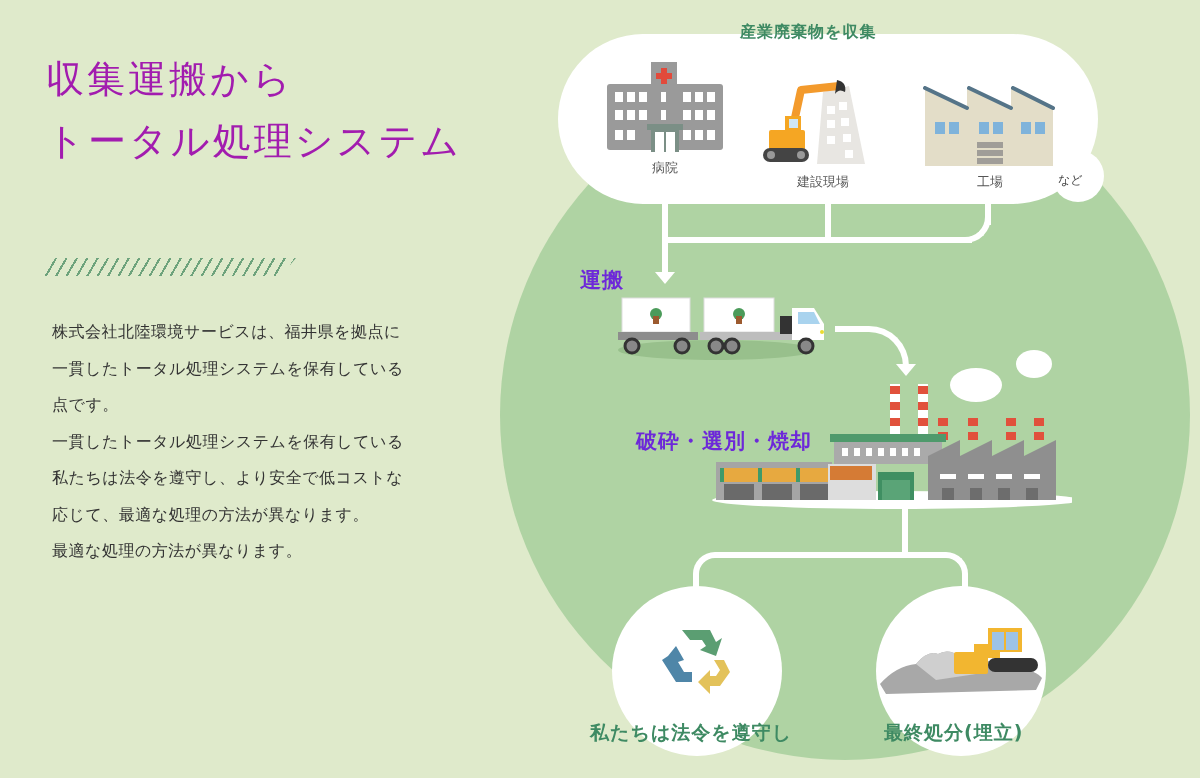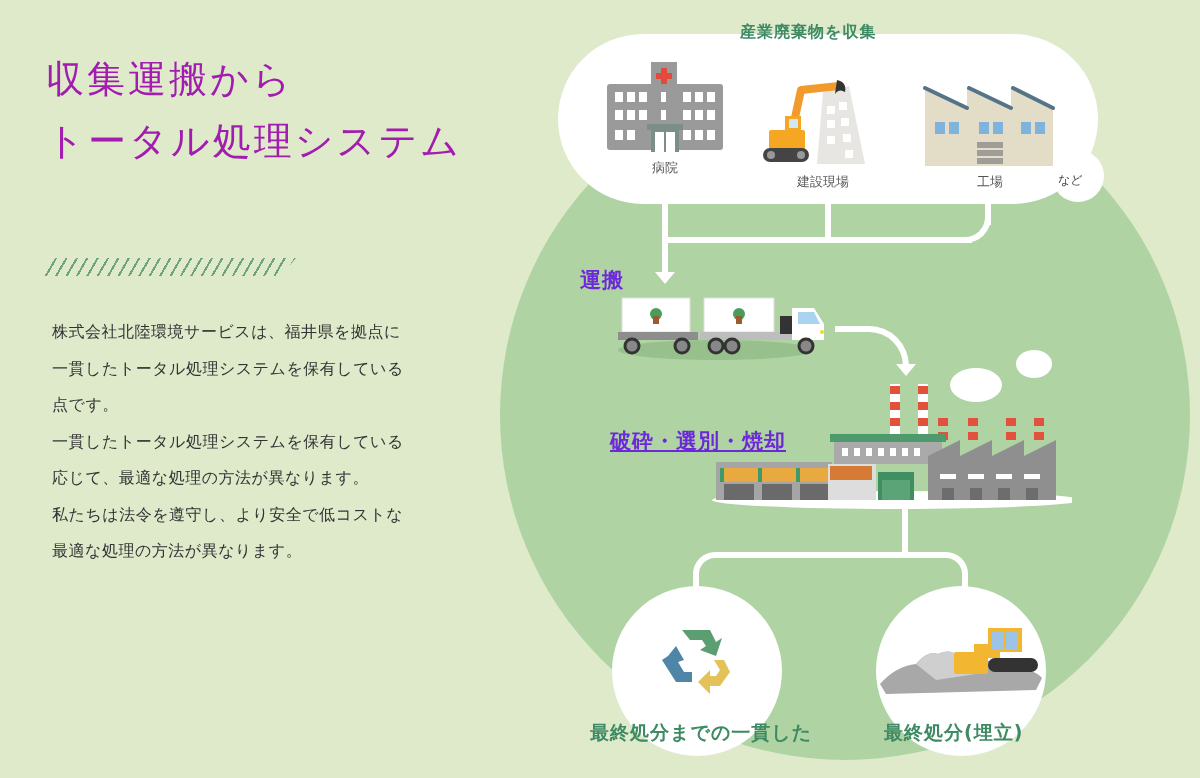--- a/index.html
+++ b/index.html
@@ -41,22 +41,22 @@
   <div>トータル処理システム</div>
 </div>
 
 <div class="stripes"></div>
 
 <div class="body-text">
   <div>株式会社北陸環境サービスは、福井県を拠点に</div>
   <div>一貫したトータル処理システムを保有している</div>
   <div>点です。</div>
   <div>一貫したトータル処理システムを保有している</div>
+  <div>私たちは法令を遵守し、より安全で低コストな</div>
   <div>応じて、最適な処理の方法が異なります。</div>
-  <div>私たちは法令を遵守し、より安全で低コストな</div>
   <div>最適な処理の方法が異なります。</div>
 </div>
 
 <div class="big-circle"></div>
 
 <div class="line" style="left:662px;top:195px;width:6px;height:80px;"></div>
 <div class="line" style="left:825px;top:195px;width:6px;height:45px;"></div>
 <div class="line" style="left:985px;top:195px;width:6px;height:30px;"></div>
 <div class="line" style="left:662px;top:237px;width:310px;height:6px;"></div>
 <div style="position:absolute;left:955px;top:210px;width:36px;height:33px;border-right:6px solid #fff;border-bottom:6px solid #fff;border-bottom-right-radius:26px;"></div>
@@ -174,21 +174,21 @@
   <circle cx="206" cy="38" r="2" fill="#eadc2f"></circle>
   <g fill="#888" stroke="#333" stroke-width="3">
       <circle cx="16" cy="52" r="7"></circle>
       <circle cx="66" cy="52" r="7"></circle>
       <circle cx="100" cy="52" r="7"></circle>
       <circle cx="116" cy="52" r="7"></circle>
       <circle cx="190" cy="52" r="7"></circle>
     </g>
 </svg>
 
-<div class="label-green" style="left:610px;top:427px;text-decoration:underline;">破砕・選別・焼却</div>
+<div class="label-green" style="left:636px;top:427px;">破砕・選別・焼却</div>
 <div class="cloud-puff" style="left:950px;top:368px;width:52px;height:34px;"></div>
 <div class="cloud-puff" style="left:1016px;top:350px;width:36px;height:28px;"></div>
 <svg style="position:absolute;left:706px;top:384px;" width="366" height="126" viewBox="0 0 366 126">
   <ellipse cx="190" cy="116" rx="184" ry="9" fill="#fff"></ellipse>
   <g>
       <rect x="184" y="0" width="10" height="50" fill="#fff"></rect>
       <rect x="184" y="2" width="10" height="8" fill="#e1513c"></rect>
       <rect x="184" y="18" width="10" height="8" fill="#e1513c"></rect>
       <rect x="184" y="34" width="10" height="8" fill="#e1513c"></rect>
     </g>
@@ -249,21 +249,21 @@
   <rect x="172" y="88" width="36" height="28" fill="#3f8f62"></rect>
   <rect x="176" y="96" width="28" height="20" fill="#5aa477"></rect>
 </svg>
 
 <div class="result-circle" style="left:612px;top:586px;"></div>
 <svg style="position:absolute;left:654px;top:624px;" width="84" height="76" viewBox="0 0 84 76">
   <path d="M28 6 L56 6 L62 18 L68 14 L62 32 L46 26 L52 22 L48 16 L36 16 Z" fill="#5b9e72"></path>
   <path d="M22 22 L30 36 L24 38 L30 48 L38 48 L38 58 L22 58 L8 36 L14 32 Z" fill="#4f86a8"></path>
   <path d="M60 36 L70 36 L76 48 L66 62 L56 62 L56 70 L44 58 L56 46 L56 52 L62 52 L66 46 Z" fill="#e3c25a"></path>
 </svg>
-<div class="result-label" style="left:590px;top:720px;">最終処分までの一貫した</div>
+<div class="result-label" style="left:590px;top:720px;">私たちは法令を遵守し</div>
 
 <div class="result-circle" style="left:876px;top:586px;"></div>
 <svg style="position:absolute;left:876px;top:624px;" width="170" height="74" viewBox="0 0 170 74">
   <path d="M4 60 Q20 42 40 40 Q52 26 62 30 Q72 24 84 32 L130 40 Q160 46 166 54 L160 66 L10 70 Z" fill="#a8a8a8"></path>
   <path d="M40 40 Q52 26 62 30 Q72 24 84 32 L100 50 L60 56 Z" fill="#cfcfcf"></path>
   <rect x="78" y="28" width="34" height="22" rx="2" fill="#f2b630"></rect>
   <rect x="98" y="20" width="26" height="14" fill="#f2b630"></rect>
   <rect x="112" y="4" width="34" height="24" fill="#f2b630"></rect>
   <rect x="116" y="8" width="12" height="18" fill="#9dc3e6"></rect>
     <rect x="130" y="8" width="12" height="18" fill="#9dc3e6"></rect>

